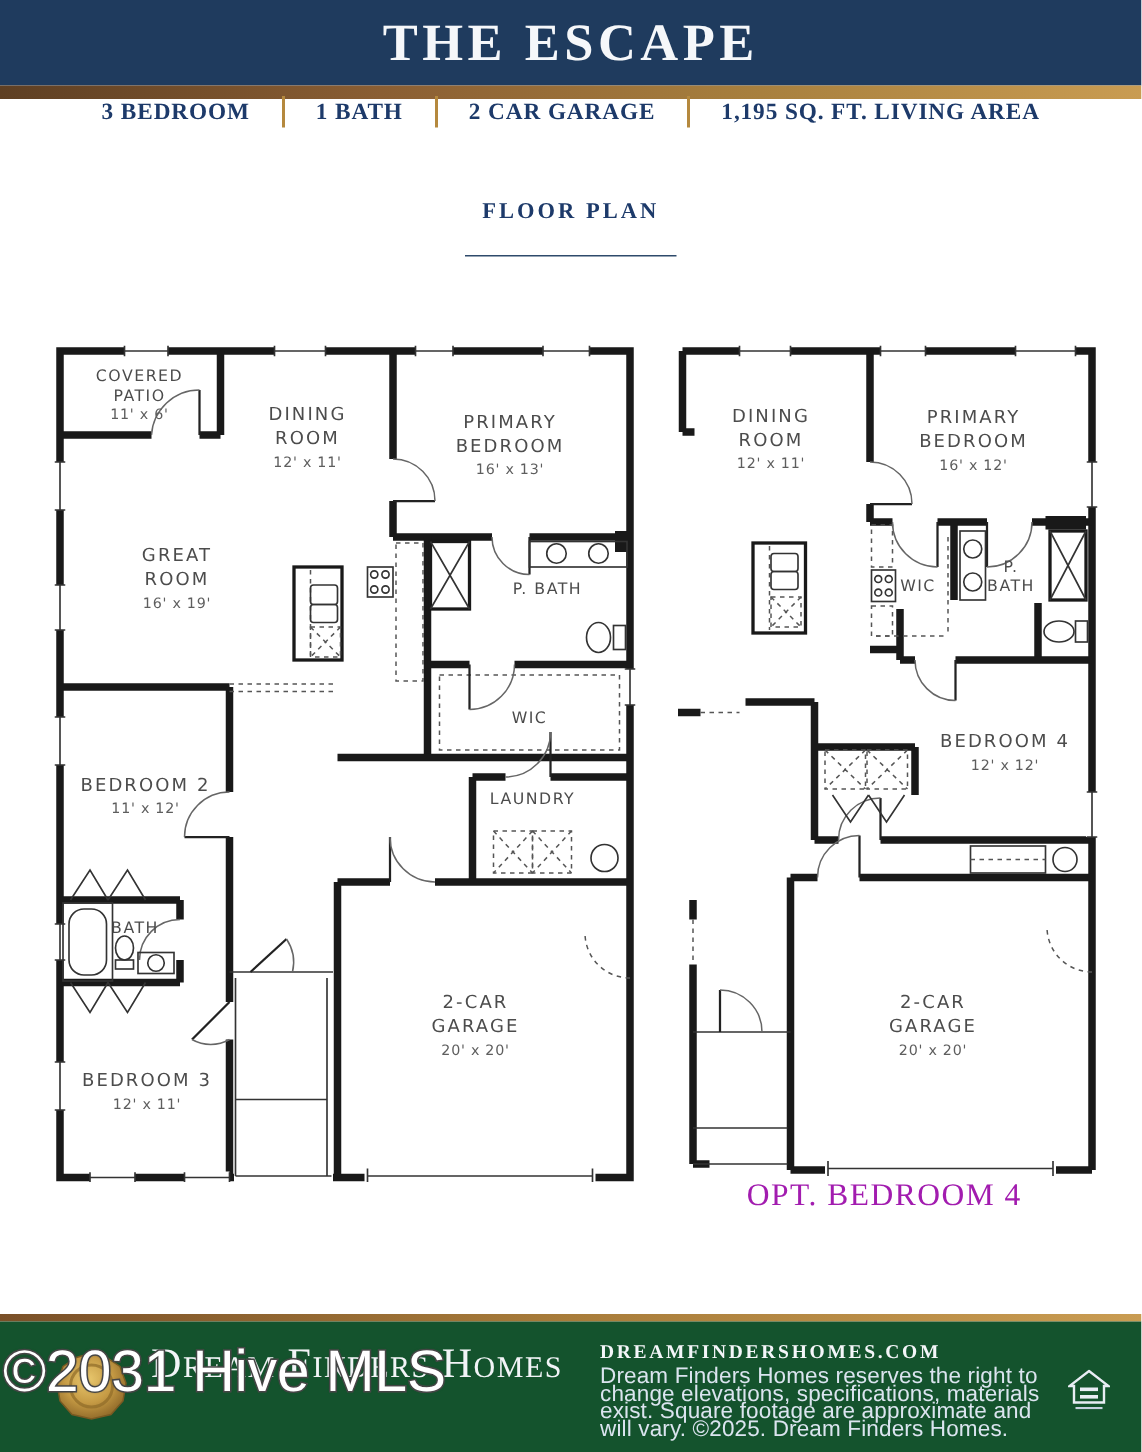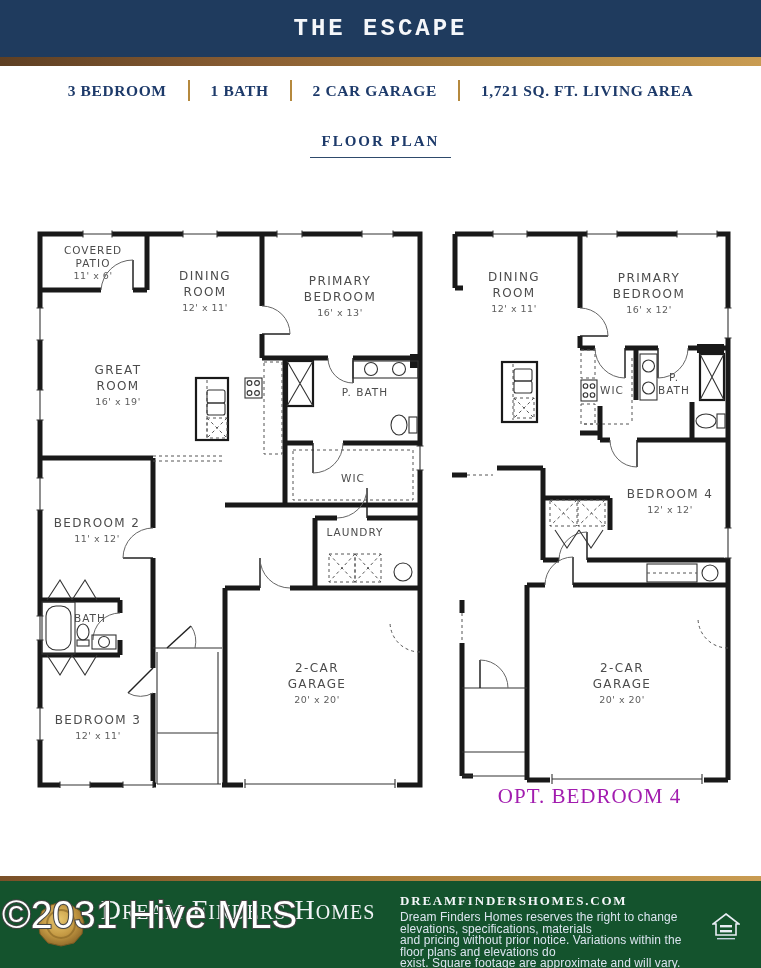--- a/index.html
+++ b/index.html
@@ -1,34 +1,34 @@
 <!DOCTYPE html>
 <html><head>
 <meta charset="utf-8">
 <style>
   html,body{margin:0;padding:0;}
   body{width:761px;height:968px;position:relative;background:#ffffff;overflow:hidden;
        font-family:"Liberation Sans",sans-serif;}
   
   .hdr{position:absolute;left:0;top:0;width:761px;height:57px;background:#1f3b5e;
        display:flex;align-items:center;justify-content:center;}
-  .hdr-title{color:#f5f7fa;font-family:Liberation Mono, monospace;font-weight:bold;
-       font-size:24px;letter-spacing:3px;}
+  .hdr-title{color:#f5f7fa;font-family:Liberation Serif, serif;font-weight:bold;
+       font-size:35px;letter-spacing:3px;}
   .gold-top{position:absolute;left:0;top:57px;width:761px;height:9px;
        background:linear-gradient(90deg,#5e3f23,#8a5e33,#a8803e,#c99c52);}
   
-  .specs{position:absolute;left:0;top:80px;width:761px;display:flex;align-items:center;
+  .specs{position:absolute;left:0;top:64px;width:761px;display:flex;align-items:center;
        justify-content:center;}
   .spec{color:#1d3a6a;font-family:"Liberation Serif",serif;font-weight:bold;
        font-size:15.5px;letter-spacing:.6px;}
   .spec-div{width:2px;height:21px;background:#b5893e;margin:0 21px;}
   .fp-wrap{position:absolute;left:0;top:132px;width:761px;text-align:center;}
   .fp{display:inline-block;color:#1d3a6a;font-family:"Liberation Serif",serif;
       font-weight:bold;font-size:15px;letter-spacing:2px;
-      border-bottom:1.5px solid #2e4a6b;padding:0 12px 7px 12px;}
+      border-bottom:1.5px solid #2e4a6b;padding:0 12px 20px 12px;}
   
   .plan{position:absolute;}
   .plan-left{left:35px;top:228px;}
   .plan-right{left:447px;top:228px;}
   svg text{text-anchor:middle;fill:#4c4c4c;font-family:"DejaVu Sans",sans-serif;}
   .rn{font-size:12px;letter-spacing:1.4px;}
   .rs{font-size:10.5px;letter-spacing:1px;}
   .rd{font-size:9.5px;letter-spacing:.5px;fill:#5e5e5e;}
   .wall{stroke:#191919;stroke-width:5;fill:none;}
   .wall2{stroke:#191919;stroke-width:2.2;fill:none;}
@@ -45,42 +45,42 @@
   .ftr{position:absolute;left:0;top:881px;width:761px;height:88px;background:#14532d;}
   .seal{position:absolute;left:36px;top:20px;}
   .brand-block{position:absolute;left:88px;top:14px;width:300px;text-align:center;}
   .brand{color:#f2f4f7;font-family:"Liberation Serif",serif;font-variant:small-caps;
        font-size:28px;letter-spacing:1px;line-height:30px;white-space:nowrap;}
   .tagline{color:#ead9b0;font-family:"Liberation Serif",serif;font-weight:bold;
        font-size:9.5px;letter-spacing:2.6px;margin-top:2px;white-space:nowrap;}
   .ftr-right{position:absolute;left:400px;top:12px;width:300px;}
   .website{color:#f4f6f9;font-family:"Liberation Serif",serif;font-weight:bold;
        font-size:13px;letter-spacing:1.8px;margin-bottom:3px;}
-  .disc{color:#dbe4ef;font-size:12px;line-height:11.5px;letter-spacing:.1px;}
+  .disc{color:#dbe4ef;font-size:15px;line-height:11.5px;letter-spacing:.1px;}
   .eho{position:absolute;left:712px;top:32px;}
   .watermark{position:absolute;left:2px;top:893px;font-size:39px;color:#ffffff;
        -webkit-text-stroke:2px #4a4a4a;paint-order:stroke fill;
        text-shadow:0 0 2px #3a3a3a;letter-spacing:0px;z-index:50;}
 </style>
 </head>
 <body>
 
 <div class="hdr">
   <div class="hdr-title">THE ESCAPE</div>
 </div>
 <div class="gold-top"></div>
 
 <div class="specs">
   <span class="spec">3 BEDROOM</span>
   <span class="spec-div"></span>
   <span class="spec">1 BATH</span>
   <span class="spec-div"></span>
   <span class="spec">2 CAR GARAGE</span>
   <span class="spec-div"></span>
-  <span class="spec">1,721 SQ. FT. LIVING AREA</span>
+  <span class="spec">1,195 SQ. FT. LIVING AREA</span>
 </div>
 
 <div class="fp-wrap">
   <span class="fp">FLOOR PLAN</span>
 </div>
 
 <svg class="plan plan-left" width="390" height="560" viewBox="0 0 390 560">
 
   <g>
     <path class="wall" d="M5,6 H385 V557 H5 Z"></path>
@@ -361,21 +361,20 @@
     </defs>
     <polygon points="25,1 35,4 44,10 48,21 46,33 38,42 25,45 12,42 4,33 2,21 6,10 15,4" fill="url(#gld)" stroke="#7a5a22" stroke-width="1"></polygon>
     <circle cx="25" cy="23" r="14" fill="none" stroke="#8f6b28" stroke-width="2" opacity="0.7"></circle>
   </svg>
   <div class="brand-block">
     <div class="brand">Dream Finders Homes</div>
   </div>
   <div class="ftr-right">
     <div class="website">DREAMFINDERSHOMES.COM</div>
     <div class="disc">Dream Finders Homes reserves the right to change elevations, specifications, materials</div>
-    <div class="disc">and pricing without prior notice. Variations within the floor plans and elevations do</div>
     <div class="disc">exist. Square footage are approximate and will vary. ©2025. Dream Finders Homes.</div>
 
   </div>
   <svg class="eho" width="28" height="30" viewBox="0 0 28 30">
     <path d="M14,1 L27,11 H24 V22 H4 V11 H1 Z" fill="none" stroke="#e8edf4" stroke-width="1.6"></path>
     <rect x="8" y="12" width="12" height="2.4" fill="#e8edf4"></rect>
     <rect x="8" y="17" width="12" height="2.4" fill="#e8edf4"></rect>
     <rect x="5" y="25" width="18" height="1.4" fill="#c6d2e0"></rect>
   </svg>
 </div>

